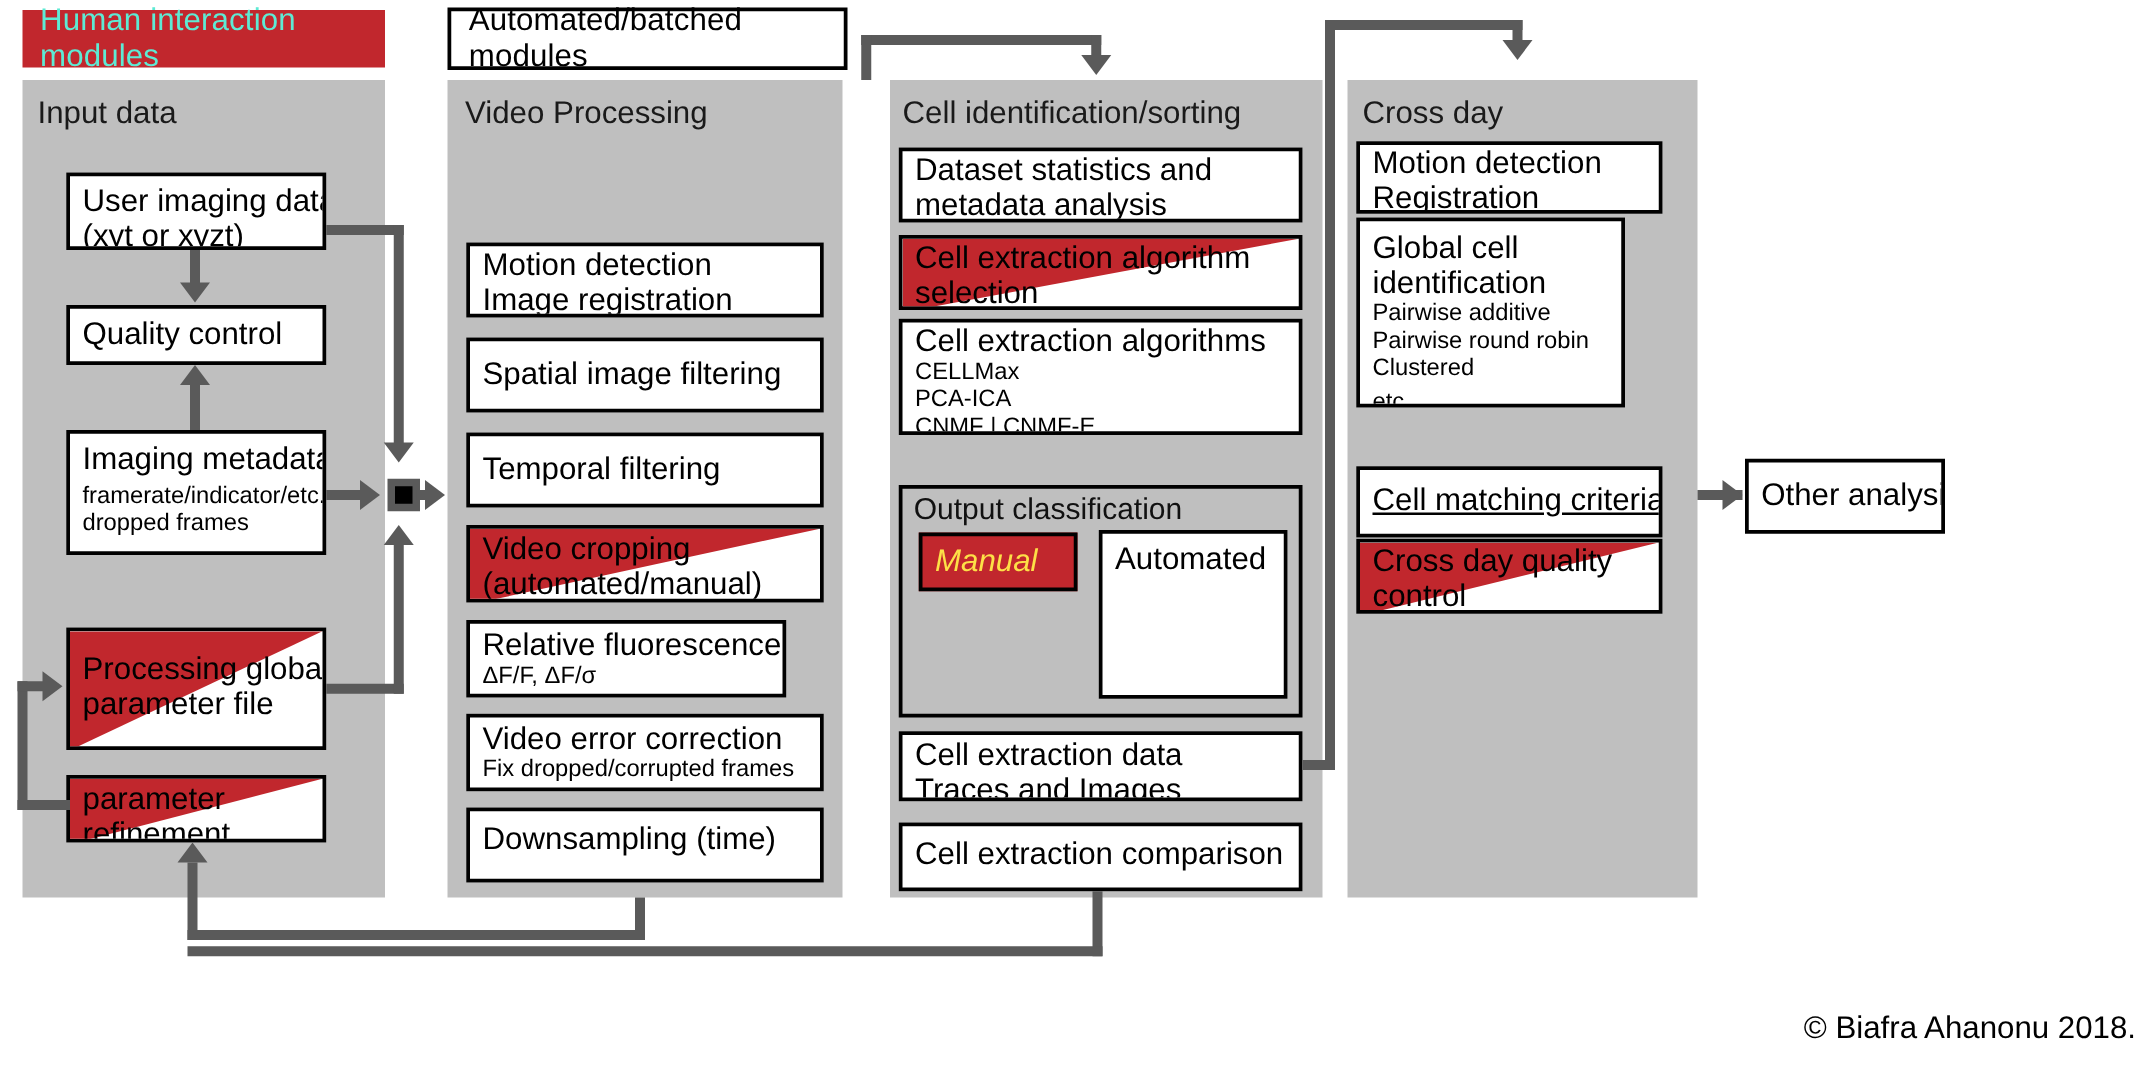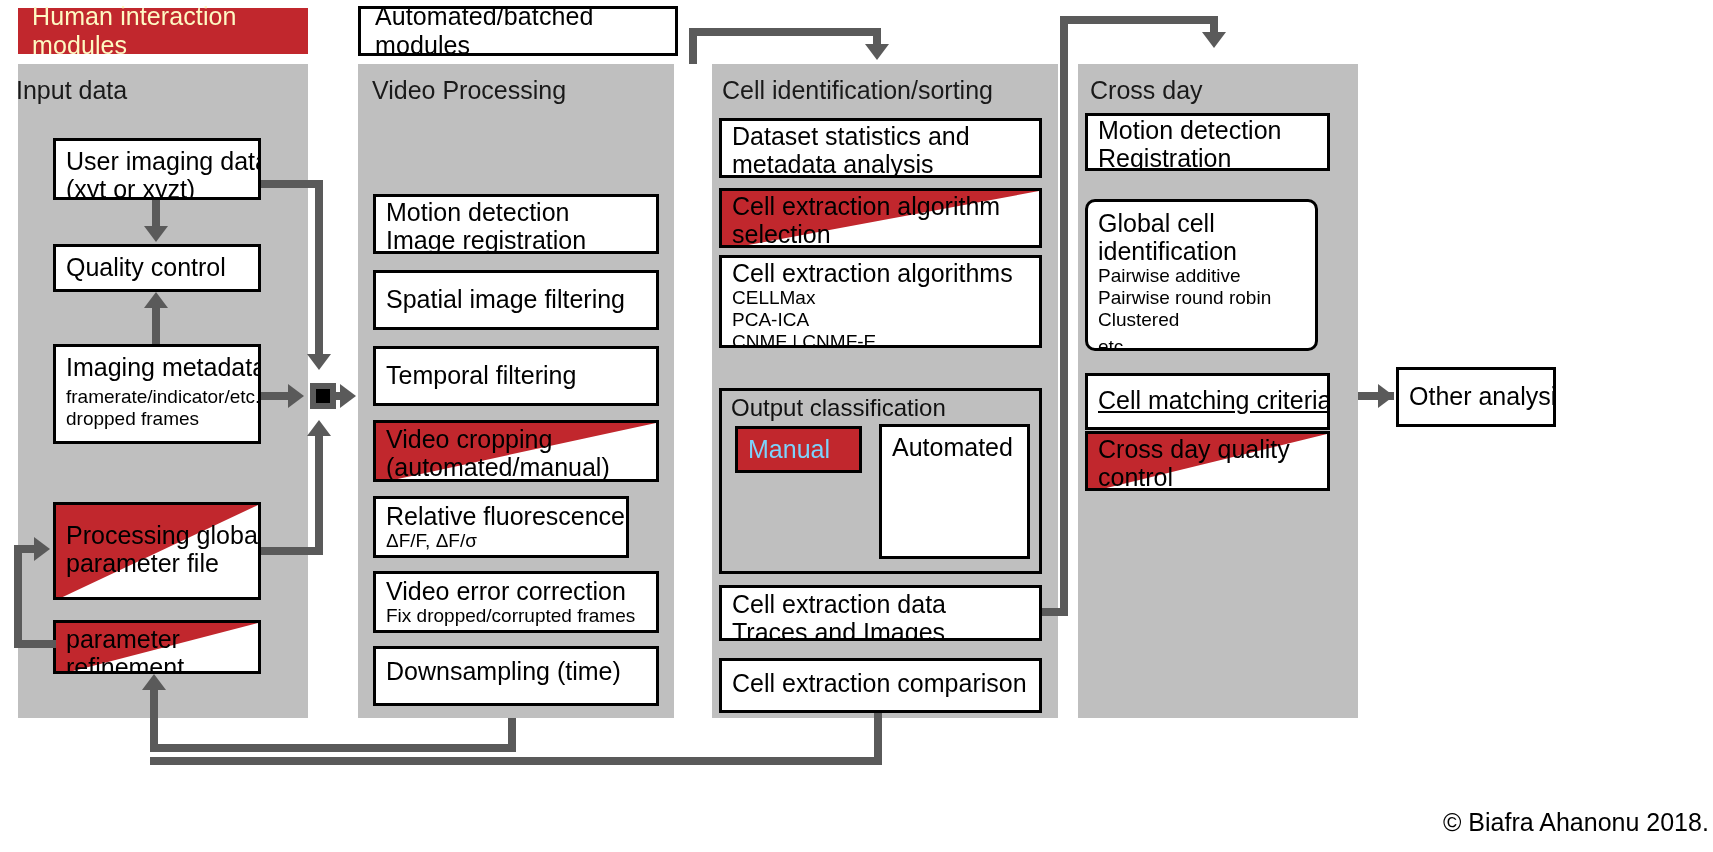--- a/index.html
+++ b/index.html
@@ -18,21 +18,21 @@
   .legend{
     position:absolute;
     box-sizing:border-box;
     display:flex;
     align-items:center;
     font-size:25px;
     letter-spacing:.1px;
   }
   .legend.red{
     background:#c1272d;
-    color:#fef9c3;
+    color:#5eead4;
     padding-left:14px;
   }
   .legend.white{
     background:#fff;
     color:#000;
     border:3px solid #000;
     padding-left:14px;
   }
   
   .panel{
@@ -60,21 +60,21 @@
     padding:6px 0 0 10px;
   }
   .box .tri{
     position:absolute;
     left:0; top:0; right:0; bottom:0;
     z-index:1;
   }
   .t1{ font-size:25px; line-height:1.12; color:#000; white-space:nowrap;}
   .t2{ font-size:19px; line-height:1.15; color:#000; white-space:nowrap;}
   .box.solidred{ background:#c1272d; }
-  .box.solidred .t1{ color:#7dd3fc; }
+  .box.solidred .t1{ color:#fde047;font-style:italic; }
 
   
   .subpanel{
     position:absolute;
     box-sizing:border-box;
     background:#bfbfbf;
     border:3px solid #000;
   }
   .subpanel-title{
     position:absolute;
@@ -119,21 +119,21 @@
   <div class="ln" style="left:689px; top:28px; width:8px; height:36px;"></div>
   <div class="ln" style="left:873px; top:28px; width:8px; height:18px;"></div>
   <div class="arw down" style="left:865px; top:44px;"></div>
 
   <div class="ln" style="left:1060px; top:16px; width:158px; height:8px;"></div>
   <div class="ln" style="left:1060px; top:16px; width:8px; height:48px;"></div>
   <div class="ln" style="left:1210px; top:16px; width:8px; height:18px;"></div>
   <div class="arw down" style="left:1202px; top:32px;"></div>
 
   <div class="panel" style="left:18px; top:64px; width:290px; height:654px;"></div>
-  <div class="panel-title" style="left:16px; top:76px;">Input data</div>
+  <div class="panel-title" style="left:30px; top:76px;">Input data</div>
 
   <div class="box" style="left:53px; top:138px; width:208px; height:62px;">
     <div class="inner">
       <div class="t1">User imaging data</div>
       <div class="t1">(xyt or xyzt)</div>
     </div>
   </div>
 
   <div class="ln" style="left:152px; top:200px; width:8px; height:28px;"></div>
   <div class="arw down" style="left:144px; top:226px;"></div>
@@ -315,21 +315,21 @@
   <div class="panel" style="left:1078px; top:64px; width:280px; height:654px;"></div>
   <div class="panel-title" style="left:1090px; top:76px;">Cross day</div>
 
   <div class="box" style="left:1085px; top:113px; width:245px; height:58px;">
     <div class="inner" style="padding-top:0px;">
       <div class="t1">Motion detection</div>
       <div class="t1">Registration</div>
     </div>
   </div>
 
-  <div class="box" style="left:1085px; top:199px; width:233px; height:152px;border-radius:10px;">
+  <div class="box" style="left:1085px; top:174px; width:215px; height:152px;">
     <div class="inner" style="padding-top:7px;">
       <div class="t1">Global cell</div>
       <div class="t1">identification</div>
       <div class="t2">Pairwise additive</div>
       <div class="t2">Pairwise round robin</div>
       <div class="t2">Clustered</div>
       <div class="t2" style="margin-top:5px;">etc.</div>
     </div>
   </div>
 

